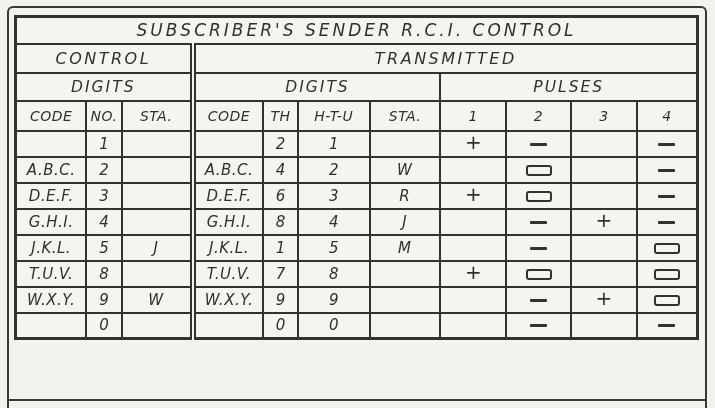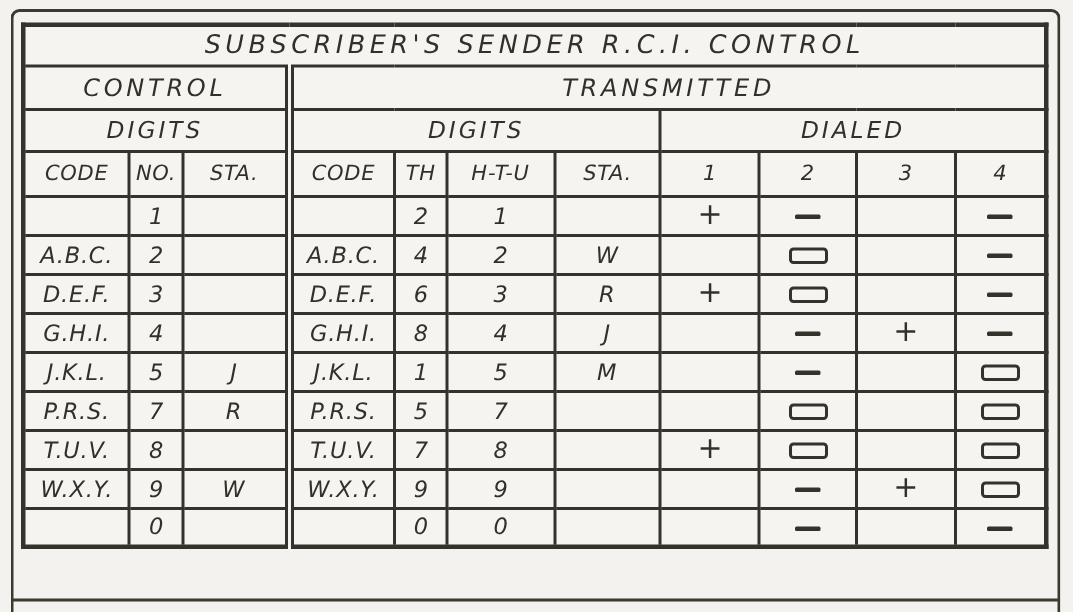--- a/index.html
+++ b/index.html
@@ -91,21 +91,21 @@
       <tr class="title-row">
         <th class="title" colspan="11">SUBSCRIBER'S  SENDER  R.C.I.  CONTROL</th>
       </tr>
       <tr class="section-row">
         <th class="sec" colspan="3">CONTROL</th>
         <th class="sec tstart" colspan="8">TRANSMITTED</th>
       </tr>
       <tr class="group-row">
         <th class="grp" colspan="3">DIGITS</th>
         <th class="grp tstart" colspan="4">DIGITS</th>
-        <th class="grp" colspan="4">DIALED</th>
+        <th class="grp" colspan="4">PULSES</th>
       </tr>
       <tr class="colhead-row">
         <th class="colh">CODE</th>
         <th class="colh">NO.</th>
         <th class="colh">STA.</th>
         <th class="colh tstart">CODE</th>
         <th class="colh">TH</th>
         <th class="colh">H-T-U</th>
         <th class="colh">STA.</th>
         <th class="colh">1</th>
@@ -174,33 +174,20 @@
           <td class="code tstart">J.K.L.</td>
           <td class="num">1</td>
           <td class="num">5</td>
           <td class="sta">M</td>
           <td class="pulse"></td>
           <td class="pulse"><span class="sym-dash"></span></td>
           <td class="pulse"></td>
           <td class="pulse"><span class="sym-box"></span></td>
         </tr>
         <tr class="data-row">
-          <td class="code">P.R.S.</td>
-          <td class="num">7</td>
-          <td class="sta">R</td>
-          <td class="code tstart">P.R.S.</td>
-          <td class="num">5</td>
-          <td class="num">7</td>
-          <td class="sta"></td>
-          <td class="pulse"></td>
-          <td class="pulse"><span class="sym-box"></span></td>
-          <td class="pulse"></td>
-          <td class="pulse"><span class="sym-box"></span></td>
-        </tr>
-        <tr class="data-row">
           <td class="code">T.U.V.</td>
           <td class="num">8</td>
           <td class="sta"></td>
           <td class="code tstart">T.U.V.</td>
           <td class="num">7</td>
           <td class="num">8</td>
           <td class="sta"></td>
           <td class="pulse"><span class="sym-plus">+</span></td>
           <td class="pulse"><span class="sym-box"></span></td>
           <td class="pulse"></td>

